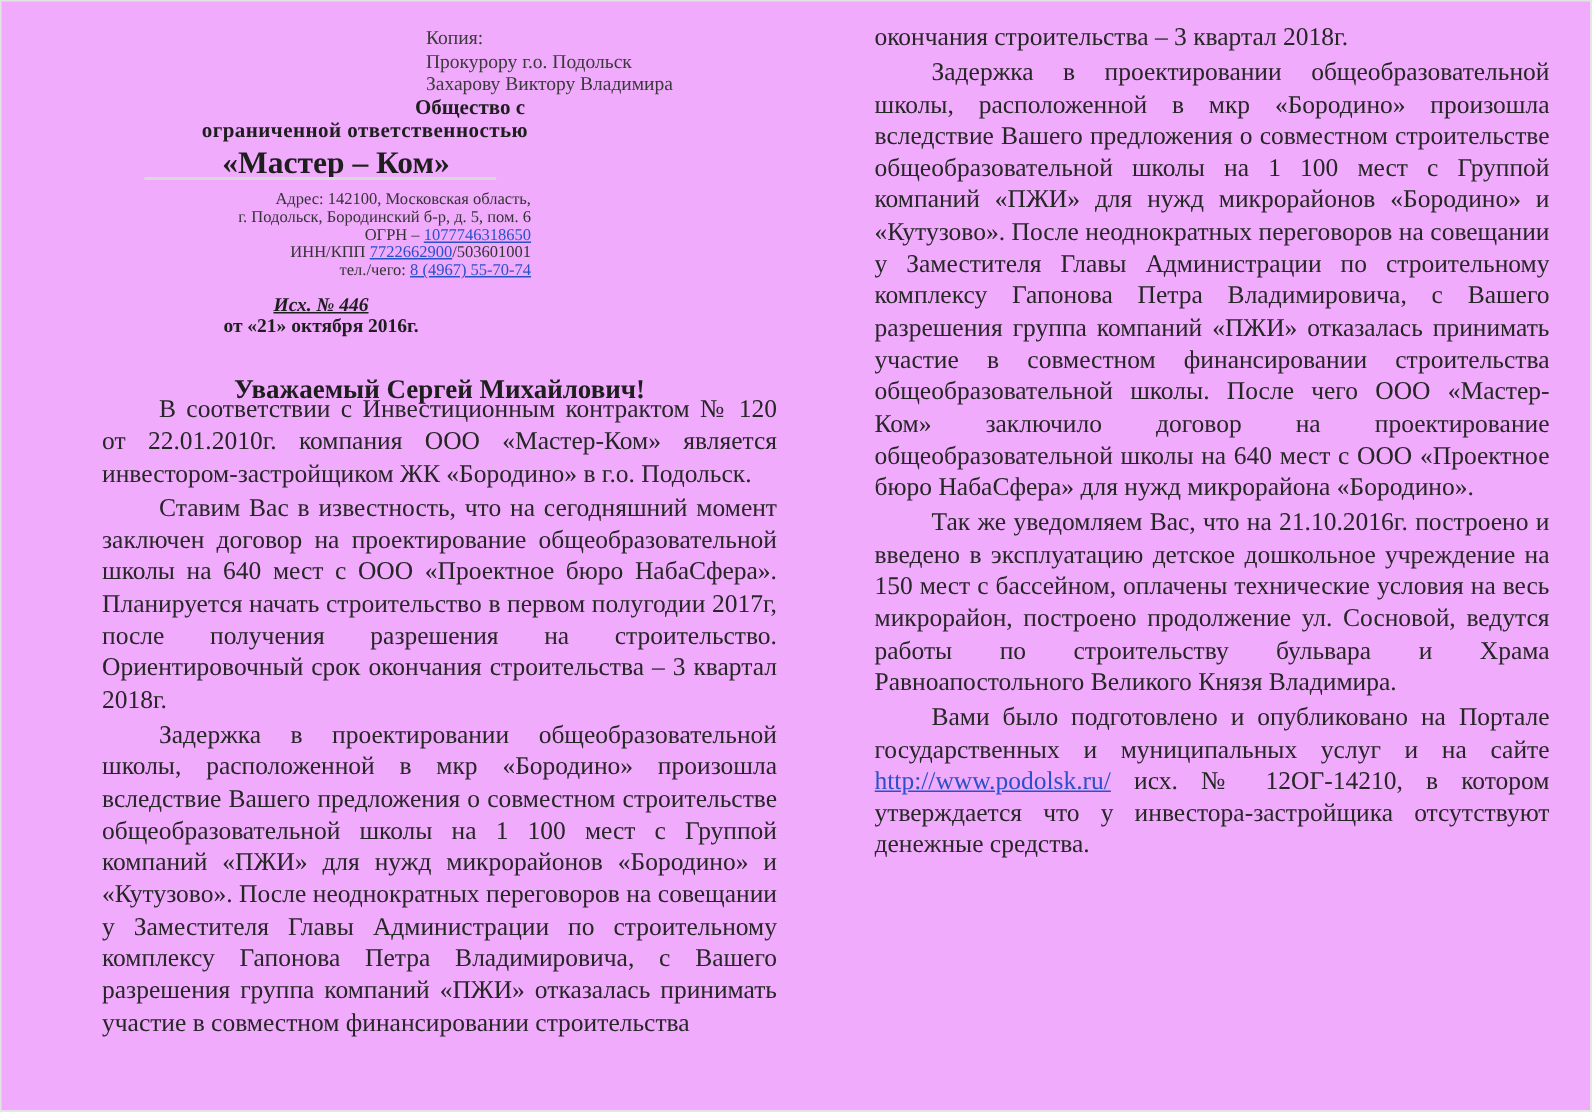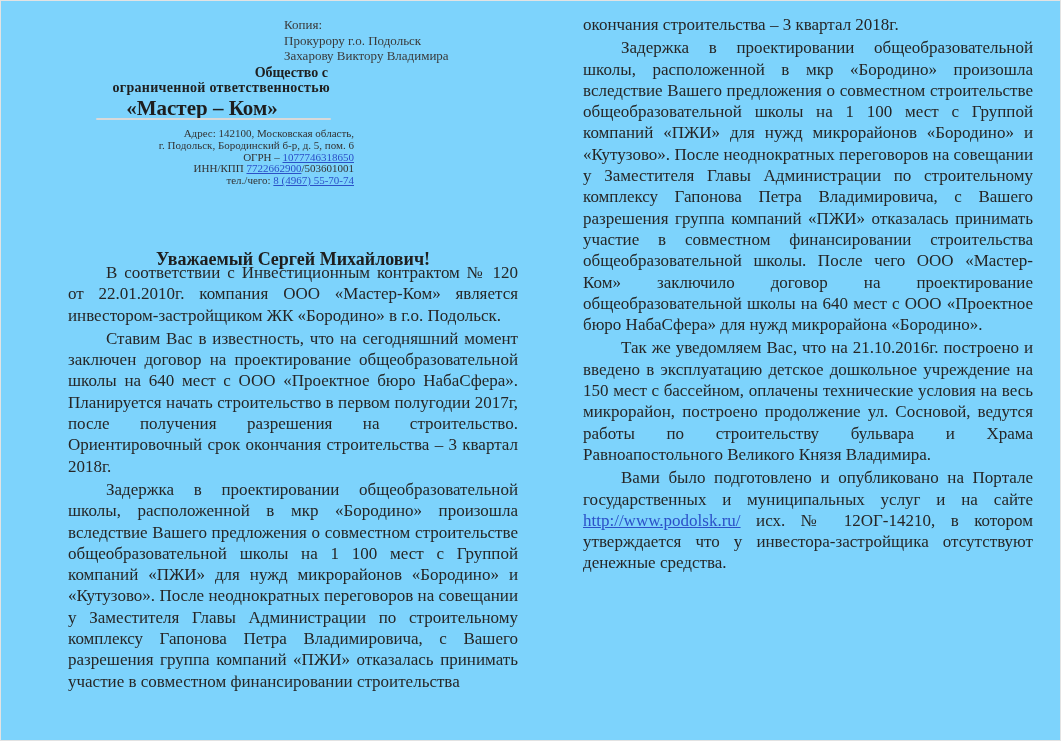--- a/index.html
+++ b/index.html
@@ -1,33 +1,33 @@
 <!DOCTYPE html>
 <html lang="ru"><head>
 <meta charset="utf-8">
 <style>
   html,body{margin:0;padding:0;background:#ffffff;}
   #page{
     position:relative;
     width:1061px;height:741px;
-    background:#7dd3fc;
+    background:#f0abfc;
     border:1px solid #e3e3e3;
     box-sizing:border-box;
     overflow:hidden;
     font-family:"Liberation Serif","DejaVu Serif",serif;
     color:#262626;
   }
   
   .copy-block{
     position:absolute;left:283px;top:16px;
     font-size:13px;line-height:15.5px;color:#3a3a3a;
     white-space:nowrap;
   }
   .org-block{
-    position:absolute;left:73px;top:64px;width:256px;
+    position:absolute;left:95px;top:64px;width:256px;
     font-weight:bold;color:#1e1e1e;
   }
   .org-line1{font-size:14px;line-height:15px;text-align:right;padding-right:2px;}
   .org-line2{font-size:14px;line-height:15px;text-align:right;letter-spacing:.3px;}
   .org-name{font-size:21px;line-height:24px;text-align:center;margin-top:1px;}
   .org-divider{
     position:absolute;left:95px;top:117px;width:235px;height:2px;
     background:#d9d9d9;border-radius:1px;
   }
   .address-block{
@@ -75,20 +75,24 @@
   <div class="org-divider"></div>
 
   <div class="address-block">
     <div>Адрес: 142100, Московская область,</div>
     <div>г. Подольск, Бородинский б-р, д. 5, пом. 6</div>
     <div><span>ОГРН – </span><a class="doclink">1077746318650</a></div>
     <div><span>ИНН/КПП </span><a class="doclink">7722662900</a><span>/503601001</span></div>
     <div><span>тел./чего: </span><a class="doclink">8 (4967) 55-70-74</a></div>
   </div>
 
+  <div class="ref-block">
+    <div class="ref-number">Исх. № 446</div>
+    <div class="ref-date">от «21» октября 2016г.</div>
+  </div>
 
   <div class="greeting">Уважаемый Сергей Михайлович!</div>
 
   <div class="col col-left">
     <p>В соответствии с Инвестиционным контрактом № 120 от 22.01.2010г. компания ООО «Мастер-Ком» является инвестором-застройщиком ЖК «Бородино» в г.о. Подольск.</p>
     <p>Ставим Вас в известность, что на сегодняшний момент заключен договор на проектирование общеобразовательной школы на 640 мест с ООО «Проектное бюро НабаСфера». Планируется начать строительство в первом полугодии 2017г, после получения разрешения на строительство. Ориентировочный срок окончания строительства – 3 квартал 2018г.</p>
     <p>Задержка в проектировании общеобразовательной школы, расположенной в мкр «Бородино» произошла вследствие Вашего предложения о совместном строительстве общеобразовательной школы на 1 100 мест с Группой компаний «ПЖИ» для нужд микрорайонов «Бородино» и «Кутузово». После неоднократных переговоров на совещании у Заместителя Главы Администрации по строительному комплексу Гапонова Петра Владимировича, с Вашего разрешения группа компаний «ПЖИ» отказалась принимать участие в совместном финансировании строительства</p>
   </div>
 
   <div class="col col-right">

